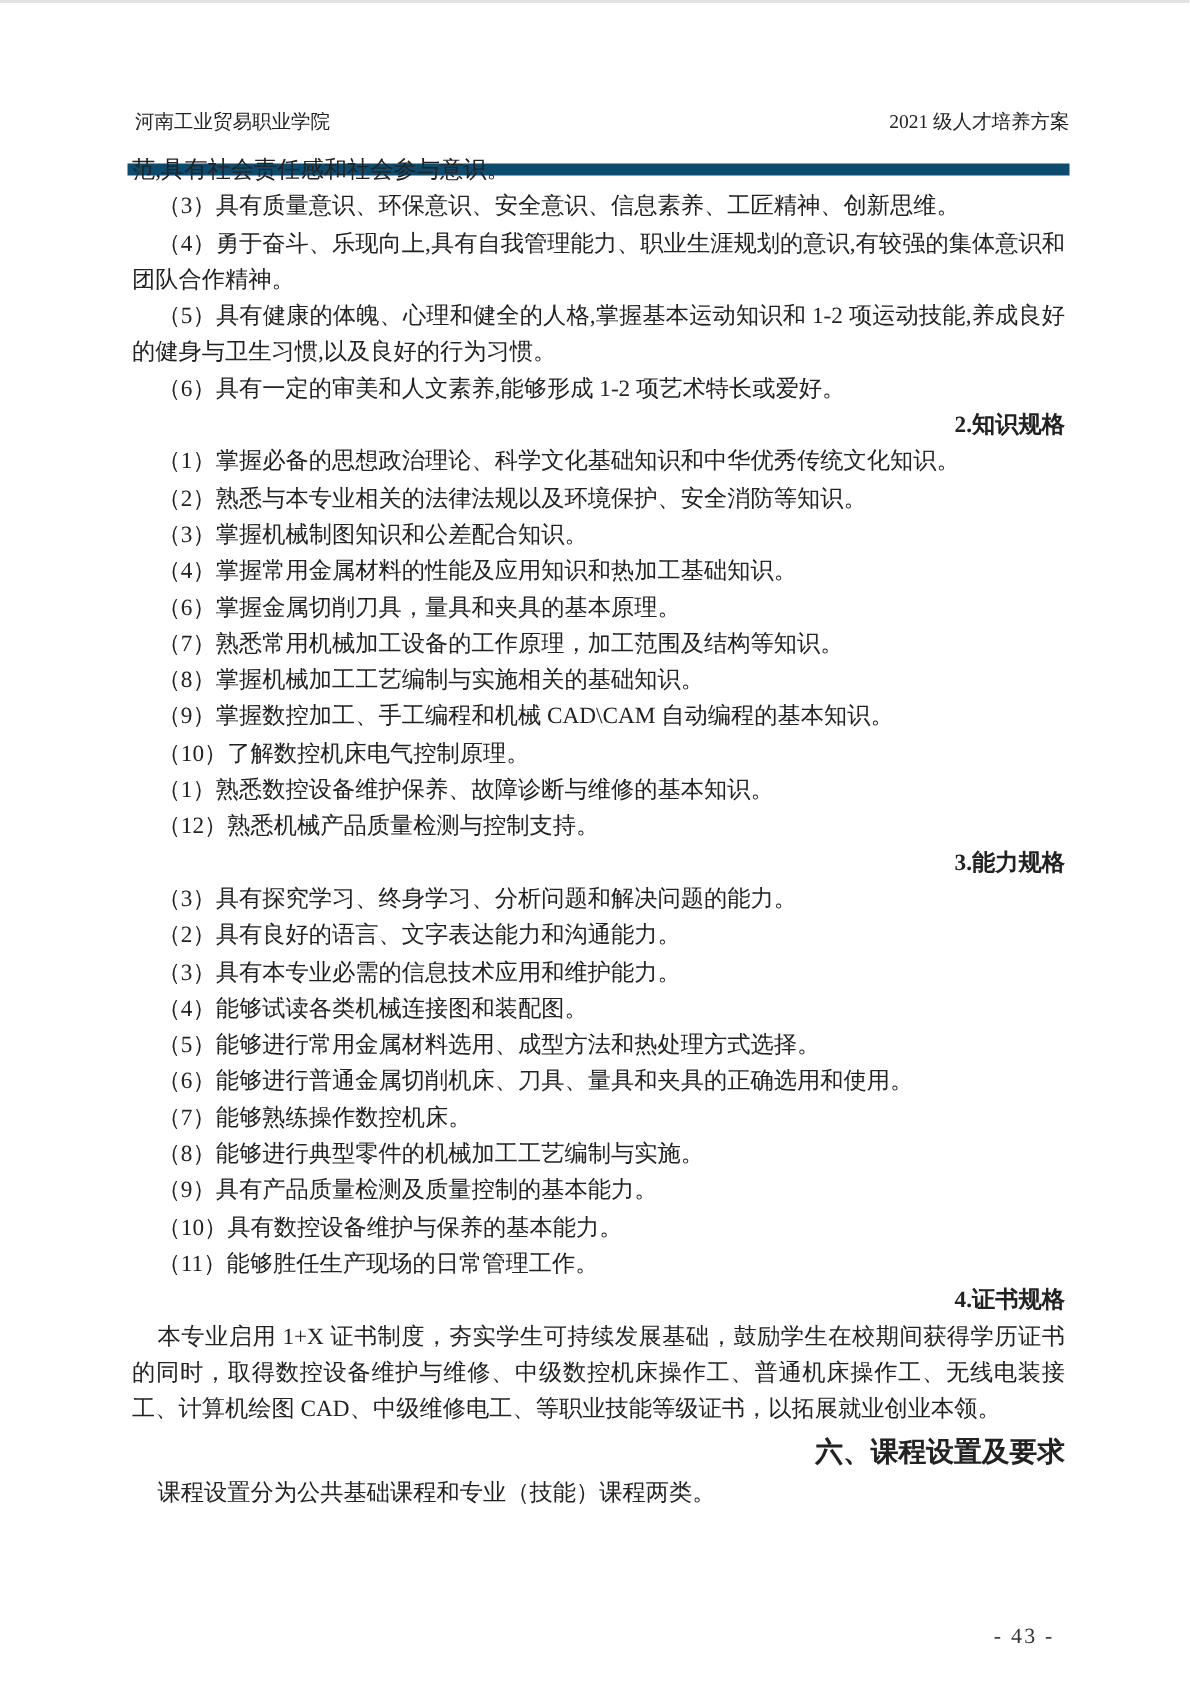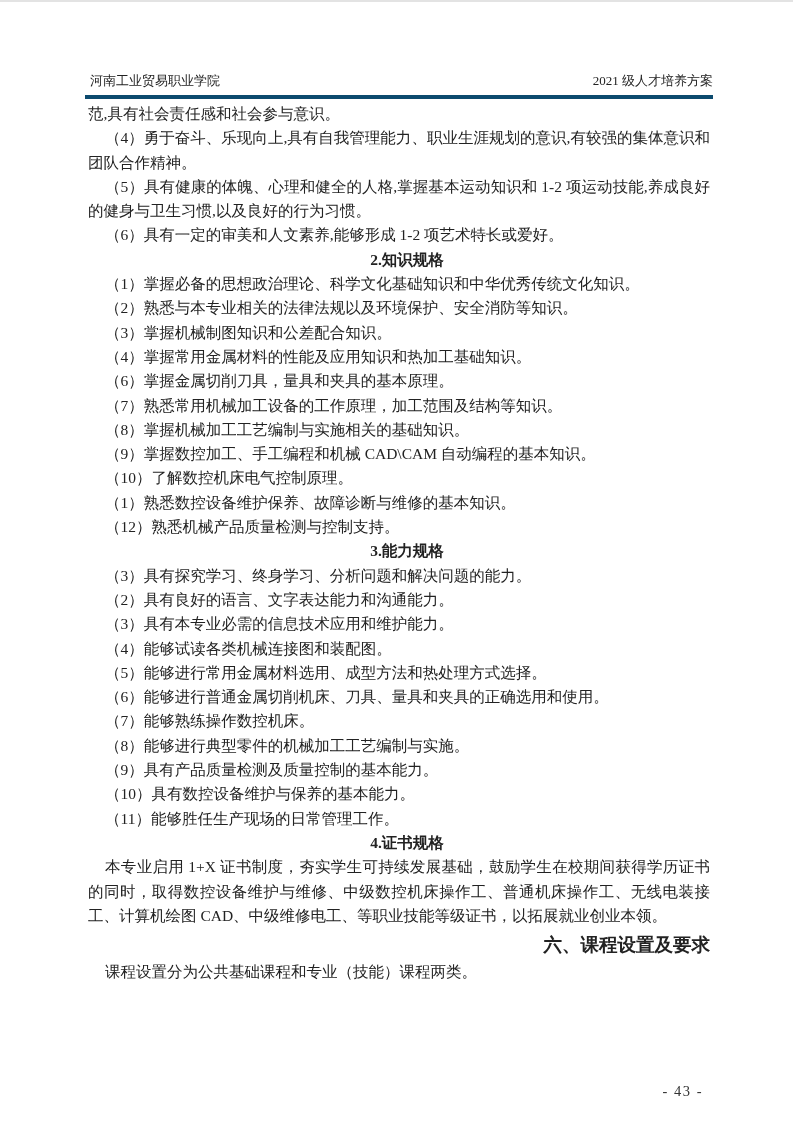--- a/index.html
+++ b/index.html
@@ -21,41 +21,41 @@
   .doc-header {
     position: absolute;
     top: 71px;
     left: 85px;
     width: 628px;
     display: flex;
     justify-content: space-between;
     align-items: baseline;
     font-size: 13px;
     line-height: 16px;
-    padding-bottom: 6px;
-    border-bottom: 4px solid #0c4a6e;
+    padding-bottom: 20px;
+    border-bottom: 8px solid #0c4a6e;
   }
   .doc-header .hleft { padding-left: 5px; }
   .doc-content {
     position: absolute;
     top: 100px;
     left: 88px;
     width: 622px;
   }
   .blk {
     margin: 0;
     font-size: 15.5px;
     line-height: 24.3px;
     text-align: justify;
     text-justify: inter-ideograph;
     word-break: break-all;
   }
   .blk.cont { text-indent: 0; }
   .blk.para { text-indent: 17px; }
-  .blk.h2   { text-indent: 16px; font-weight: 700; text-align: center; }
+  .blk.h2   { text-indent: 16px; font-weight: 700; text-align: right; }
   .blk.h1 {
     text-indent: 29px;
     font-weight: 700;
     font-size: 18.5px;
     line-height: 30px;
     margin-top: 2px;
     text-align: right;
   }
   .page-number {
     position: absolute;
@@ -71,20 +71,21 @@
 
 <div class="page">
 
   <div class="doc-header">
     <span class="hleft">河南工业贸易职业学院</span>
     <span class="hright">2021 级人才培养方案</span>
   </div>
 
   <div class="doc-content">
       <div class="blk cont">范,具有社会责任感和社会参与意识。</div>
+      <div class="blk para">（3）具有质量意识、环保意识、安全意识、信息素养、工匠精神、创新思维。</div>
       <div class="blk para">（4）勇于奋斗、乐现向上,具有自我管理能力、职业生涯规划的意识,有较强的集体意识和团队合作精神。</div>
       <div class="blk para">（5）具有健康的体魄、心理和健全的人格,掌握基本运动知识和 1-2 项运动技能,养成良好的健身与卫生习惯,以及良好的行为习惯。</div>
       <div class="blk para">（6）具有一定的审美和人文素养,能够形成 1-2 项艺术特长或爱好。</div>
       <div class="blk h2">2.知识规格</div>
       <div class="blk para">（1）掌握必备的思想政治理论、科学文化基础知识和中华优秀传统文化知识。</div>
       <div class="blk para">（2）熟悉与本专业相关的法律法规以及环境保护、安全消防等知识。</div>
       <div class="blk para">（3）掌握机械制图知识和公差配合知识。</div>
       <div class="blk para">（4）掌握常用金属材料的性能及应用知识和热加工基础知识。</div>
       <div class="blk para">（6）掌握金属切削刀具，量具和夹具的基本原理。</div>
       <div class="blk para">（7）熟悉常用机械加工设备的工作原理，加工范围及结构等知识。</div>

